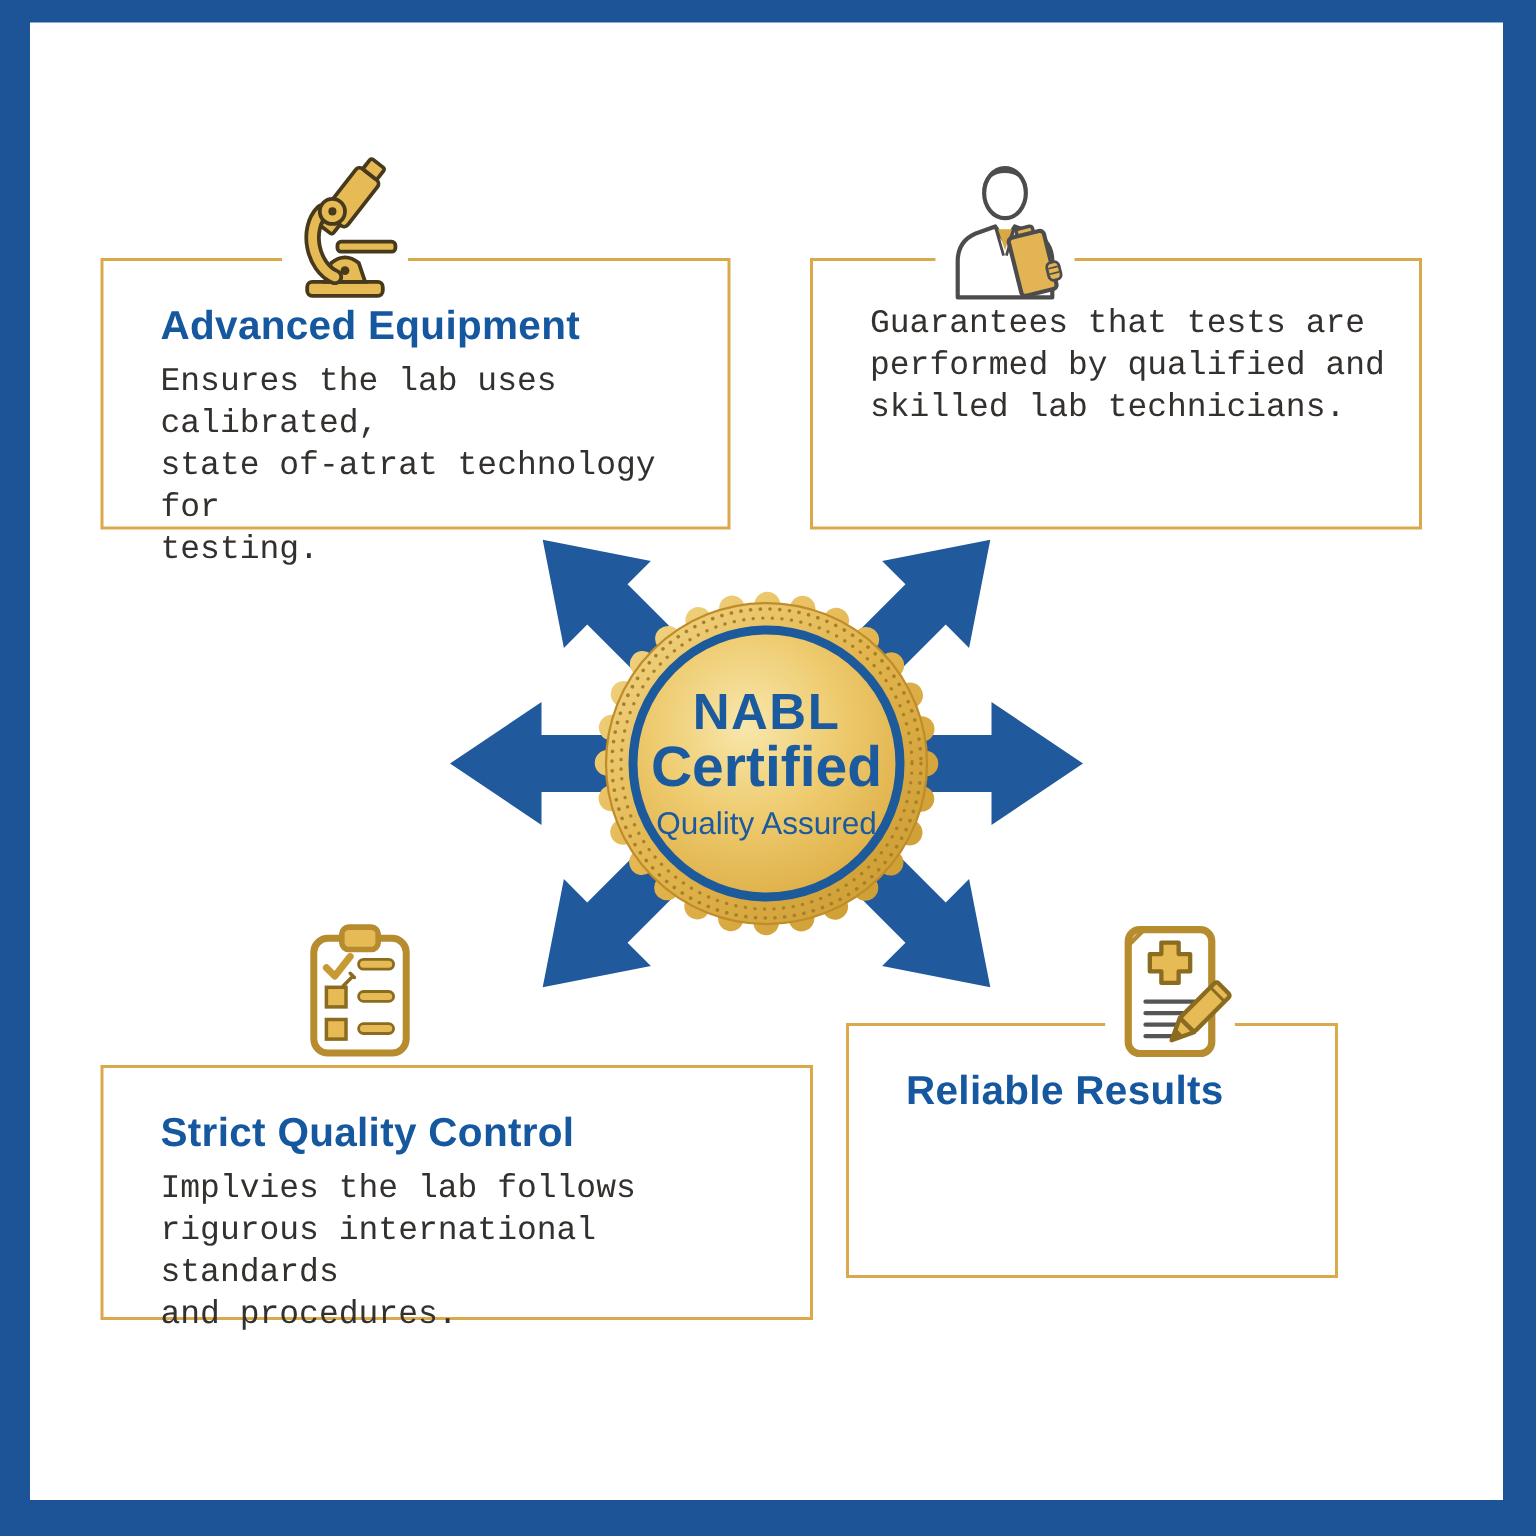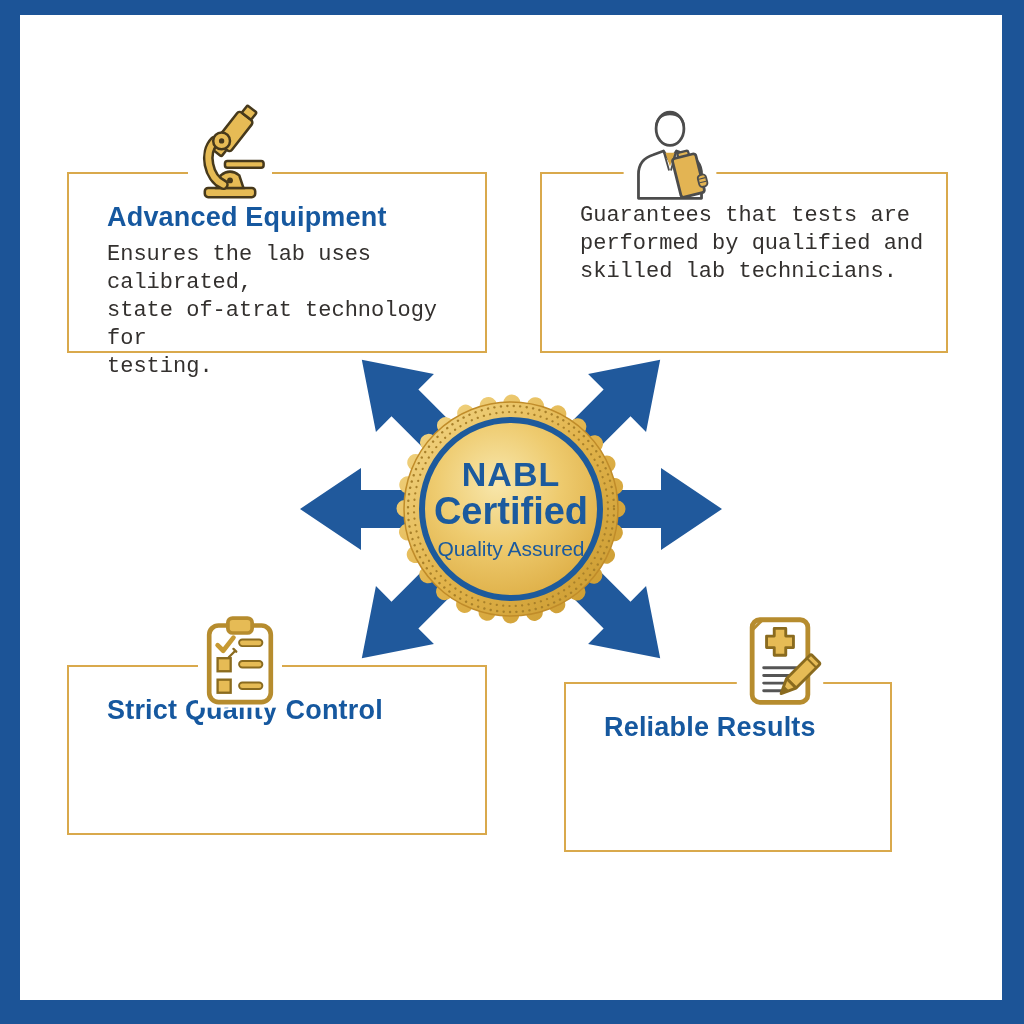--- a/index.html
+++ b/index.html
@@ -10,21 +10,21 @@
          border-width:15px 22px 24px 20px;pointer-events:none;z-index:50;}
   .card{position:absolute;background:#ffffff;border:2px solid #d9a94c;
         box-sizing:border-box;z-index:2;}
   .card-title{font-size:27px;font-weight:bold;color:#16589f;
               margin:0 0 8px 0;letter-spacing:0.2px;}
   .card-body{font-size:22px;color:#33302e;line-height:28px;
              white-space:pre-line;margin:0;font-family:Liberation Mono, monospace;}
   .card-inner{padding:28px 20px 0 38px;}
   #card-advanced  {left:67px; top:172px; width:420px; height:181px;}
   #card-staff     {left:540px;top:172px; width:408px; height:181px;}
-  #card-quality   {left:67px; top:665px; width:420px; height:170px;}
+  #card-quality   {left:67px; top:710px; width:475px; height:170px;}
   #card-results   {left:564px;top:682px; width:328px; height:170px;}
   .icon-svg{position:absolute;z-index:5;}
   #icon-microscope{left:188px;top:100px;width:84px; height:102px;}
   #icon-technician{left:622px;top:100px;width:96px; height:102px;}
   #icon-checklist {left:198px;top:612px;width:84px; height:98px;}
   #icon-report    {left:736px;top:614px;width:88px; height:96px;}
   #center-diagram{position:absolute;left:280px;top:340px;width:462px;height:340px;z-index:3;}
 </style>
 </head>
 <body>
@@ -42,20 +42,23 @@
 <div class="card" id="card-staff">
   <div class="card-inner">
     <p class="card-body">Guarantees that tests are
 performed by qualified and
 skilled lab technicians.</p>
   </div>
 </div>
 <div class="card" id="card-quality">
   <div class="card-inner">
     <h2 class="card-title">Strict Quality Control</h2>
+    <p class="card-body">Implvies the lab follows
+rigurous international standards
+and procedures.</p>
   </div>
 </div>
 <div class="card" id="card-results">
   <div class="card-inner">
     <h2 class="card-title">Reliable Results</h2>
   </div>
 </div>
 
 <svg id="center-diagram" viewBox="0 0 462 340">
   <defs>

